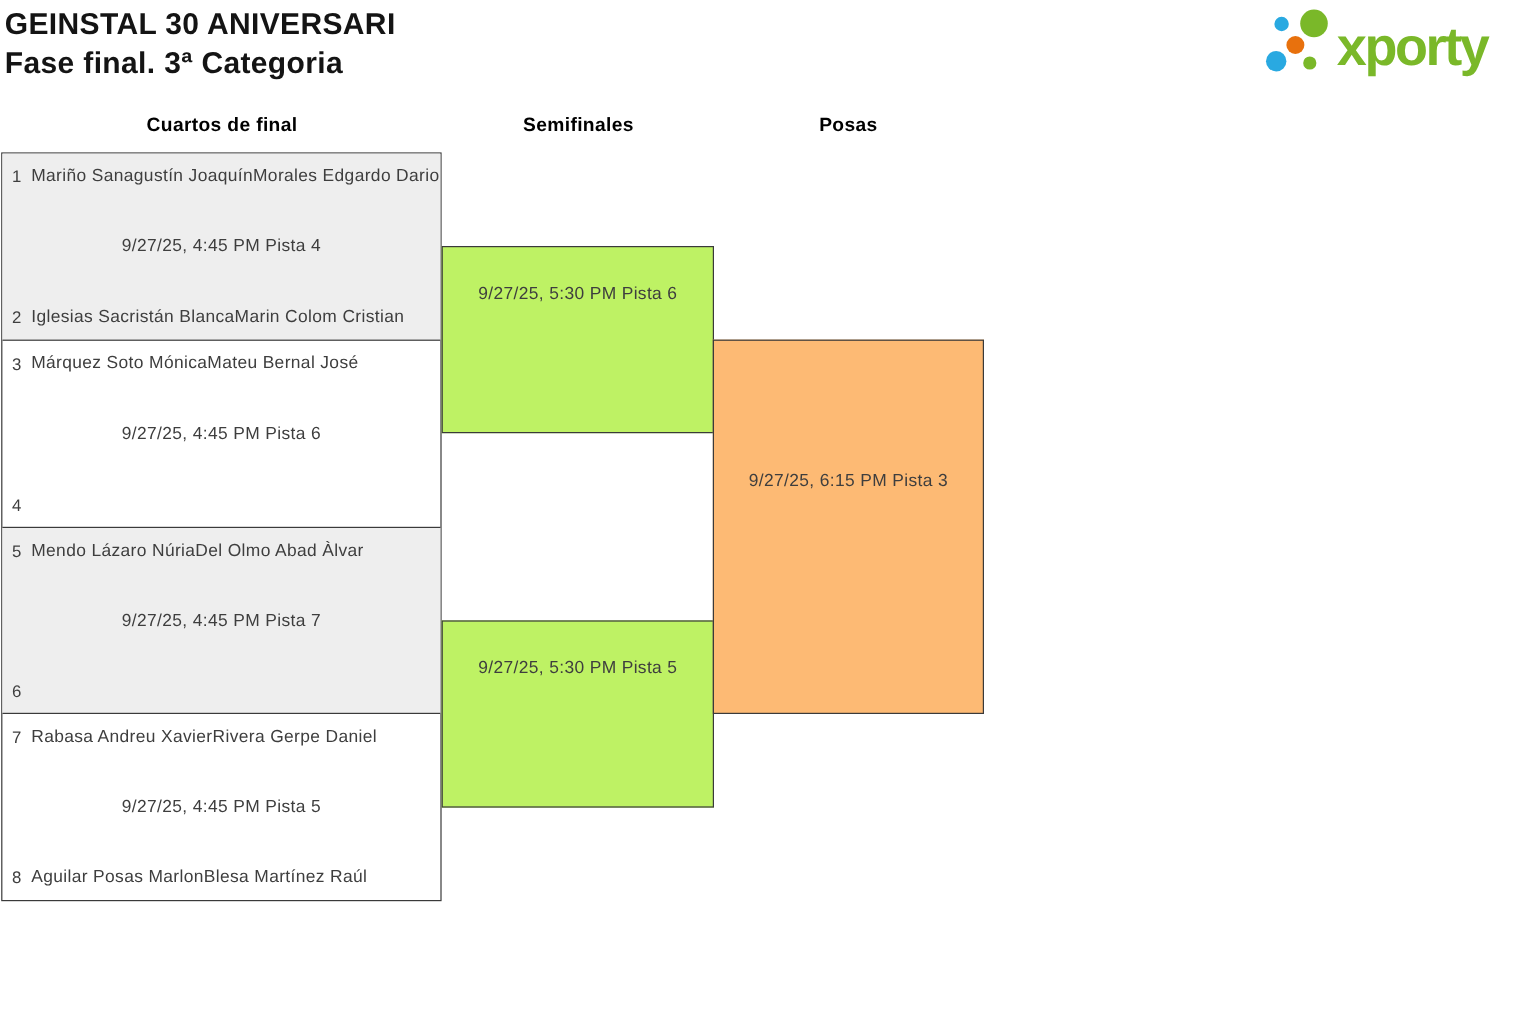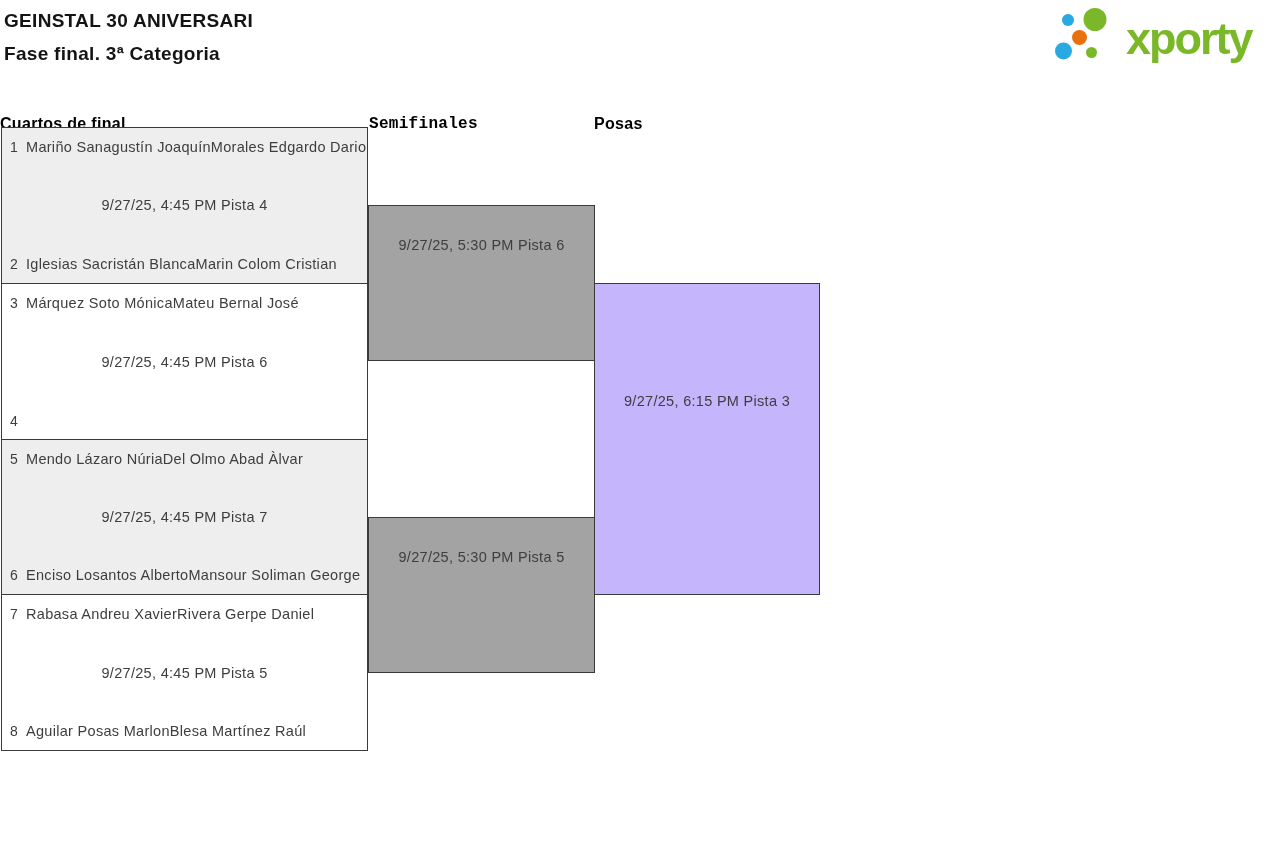--- a/index.html
+++ b/index.html
@@ -5,36 +5,36 @@
   html,body{margin:0;padding:0;}
   body{
     width:1280px;height:850px;background:#ffffff;
     font-family:"Liberation Sans", sans-serif;
     color:#3e3e3e;position:relative;overflow:hidden;
   }
   
   .page-header{position:absolute;left:0;top:0;width:1280px;height:80px;}
   .title-block{position:absolute;left:4px;top:4px;}
   .title-line{
-    font-size:19px;font-weight:700;color:#141414;
+    font-size:25px;font-weight:700;color:#141414;
     line-height:33px;letter-spacing:.3px;white-space:nowrap;
   }
   .logo{position:absolute;left:1048px;top:5px;display:flex;align-items:flex-start;cursor:pointer;}
   .logo-dots{display:block;flex:none;}
   .logo-text{
     font-size:45px;font-weight:700;color:#7ab829;
-    letter-spacing:-2px;line-height:1;margin-top:11px;margin-left:16px;
+    letter-spacing:-2px;line-height:1;margin-top:11px;margin-left:4px;
   }
   
   .col-header{
-    position:absolute;top:96px;
-    font-size:16px;font-weight:700;color:#000;letter-spacing:.3px;margin-top:19px;
+    position:absolute;top:96px;text-align:center;
+    font-size:16px;font-weight:700;color:#000;letter-spacing:.3px;
   }
   .col-header.qf{left:0;width:370px;}
-  .col-header.sf{left:369px;width:226px;font-family:Liberation Mono, monospace;}
+  .col-header.sf{left:369px;width:226px;}
   .col-header.fin{left:594px;width:226px;}
   
   .qf-column{
     position:absolute;left:1px;top:127px;width:367px;height:624px;
     border:1px solid #3a3a3a;box-sizing:border-box;
     display:flex;flex-direction:column;background:#fff;
   }
   .qf-cell{
     flex:1;display:flex;flex-direction:column;justify-content:space-between;
     padding:10px 0;box-sizing:border-box;border-bottom:1px solid #3a3a3a;
@@ -47,28 +47,28 @@
     width:24px;flex:none;text-align:center;
     font-size:14px;color:#3e3e3e;
   }
   .team-names{display:flex;flex-direction:row;min-width:0;}
   .player{font-size:14.5px;line-height:18px;letter-spacing:.3px;white-space:nowrap;}
   .match-time{
     text-align:center;font-size:14.5px;letter-spacing:.3px;color:#3e3e3e;white-space:nowrap;
   }
   .sf-box{
     position:absolute;left:368px;width:227px;height:156px;
-    border:1px solid #3a3a3a;box-sizing:border-box;background:#a3a3a3;cursor:pointer;
+    border:1px solid #3a3a3a;box-sizing:border-box;background:#bef264;cursor:pointer;
   }
   .sf-box.sf1{top:205px;}
   .sf-box.sf2{top:517px;}
   .sf-box .match-time{position:absolute;top:31px;left:0;right:0;}
   .final-box{
     position:absolute;left:594px;top:283px;width:226px;height:312px;
-    border:1px solid #3a3a3a;box-sizing:border-box;background:#c4b5fd;cursor:pointer;
+    border:1px solid #3a3a3a;box-sizing:border-box;background:#fdba74;cursor:pointer;
   }
   .final-box .match-time{position:absolute;top:109px;left:0;right:0;}
 </style>
 </head>
 <body>
 
 <div class="page-header">
   <div class="title-block">
     <div class="title-line">GEINSTAL 30 ANIVERSARI</div>
     <div class="title-line">Fase final. 3ª Categoria</div>
@@ -127,24 +127,20 @@
     <div class="team-row">
       <span class="seed">5</span>
       <span class="team-names">
         <span class="player">Mendo Lázaro Núria</span>
         <span class="player">Del Olmo Abad Àlvar</span>
       </span>
     </div>
     <div class="match-time">9/27/25, 4:45 PM Pista 7</div>
     <div class="team-row">
       <span class="seed">6</span>
-      <span class="team-names">
-        <span class="player">Enciso Losantos Alberto</span>
-        <span class="player">Mansour Soliman George</span>
-      </span>
     </div>
   </div>
 
   <div class="qf-cell">
     <div class="team-row">
       <span class="seed">7</span>
       <span class="team-names">
         <span class="player">Rabasa Andreu Xavier</span>
         <span class="player">Rivera Gerpe Daniel</span>
       </span>

